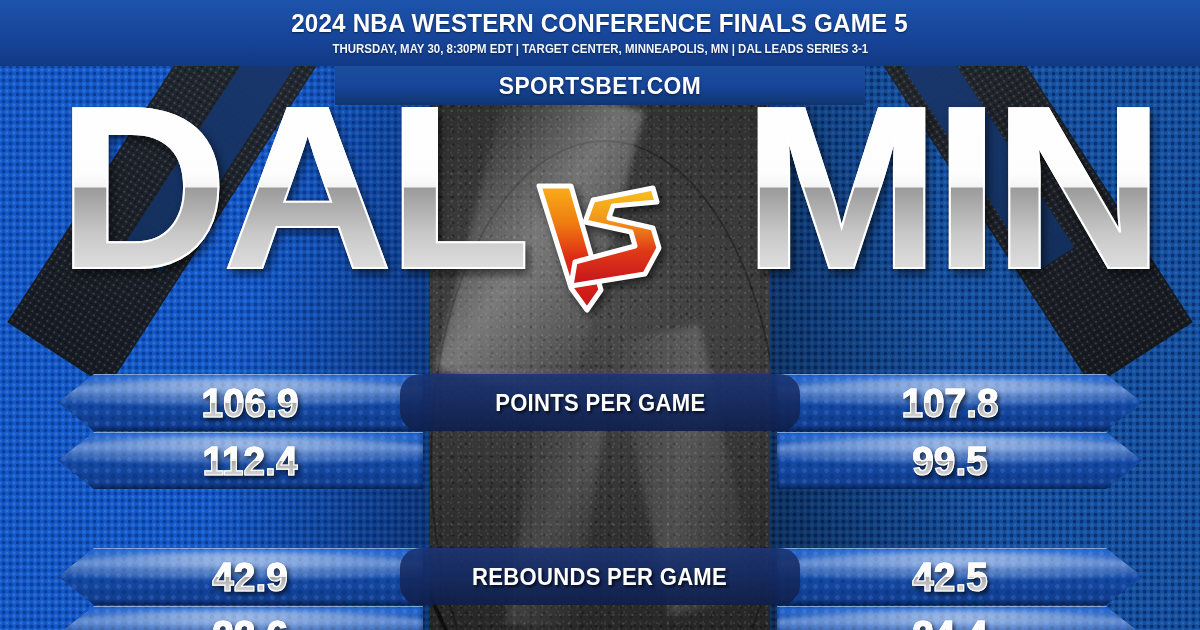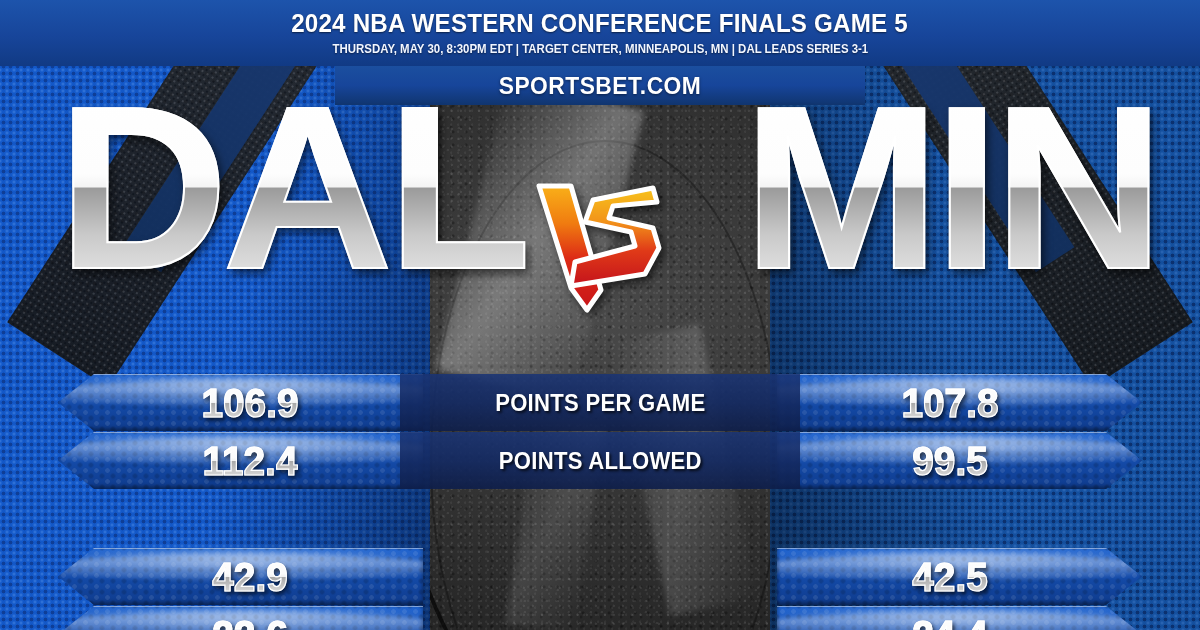--- a/index.html
+++ b/index.html
@@ -239,21 +239,21 @@
   .panel .edge {
     position:absolute; inset:0;
     box-shadow: inset 0 1px 0 rgba(255,255,255,.45), inset 0 -2px 4px rgba(0,0,0,.45);
   }
   .panel.left  { left:58px;  clip-path: polygon(36px 0, 365px 0, 365px 57px, 36px 57px, 0 28.5px); }
   .panel.right { right:58px; clip-path: polygon(0 0, 329px 0, 365px 28.5px, 329px 57px, 0 57px); }
 
   .label {
     position:absolute; left:400px; top:0; width:400px; height:57px;
     background:linear-gradient(180deg, rgba(26,52,116,.88) 0%, rgba(20,42,98,.92) 50%, rgba(14,30,74,.90) 100%);
-    display:flex; align-items:center; justify-content:center;
+    display:flex; align-items:center; justify-content:center;border-radius:20px;
   }
   .label .ltext {
     font-weight:bold; font-size:24px; color:#ffffff;
     transform:scaleX(.92);
     letter-spacing:.3px;
     white-space:nowrap;
     text-shadow:2px 2px 3px rgba(0,0,0,.75);
   }
 
   .val {
@@ -372,41 +372,41 @@
           <div class="sweep"></div>
           <div class="edge"></div>
       </div>
       <div class="panel right">
         <div class="fill"></div>
           <div class="mesh"></div>
           <div class="sweep"></div>
           <div class="edge"></div>
       </div>
       <div class="val left">112.4</div>
-      <div class="label">
-        <span class="ltext">POINTS ALLOWED</span>
-      </div>
       <div class="val right">99.5</div>
     </div>
 
 
     <div class="row" style="top:500px">
       <div class="panel left">
         <div class="fill"></div>
           <div class="mesh"></div>
           <div class="sweep"></div>
           <div class="edge"></div>
       </div>
       <div class="panel right">
         <div class="fill"></div>
           <div class="mesh"></div>
           <div class="sweep"></div>
           <div class="edge"></div>
       </div>
       <div class="val left">42.9</div>
+      <div class="label">
+        <span class="ltext">REBOUNDS PER GAME</span>
+      </div>
       <div class="val right">42.5</div>
     </div>
 
     <div class="row" style="top:558px">
       <div class="panel left">
         <div class="fill"></div>
           <div class="mesh"></div>
           <div class="sweep"></div>
           <div class="edge"></div>
       </div>

